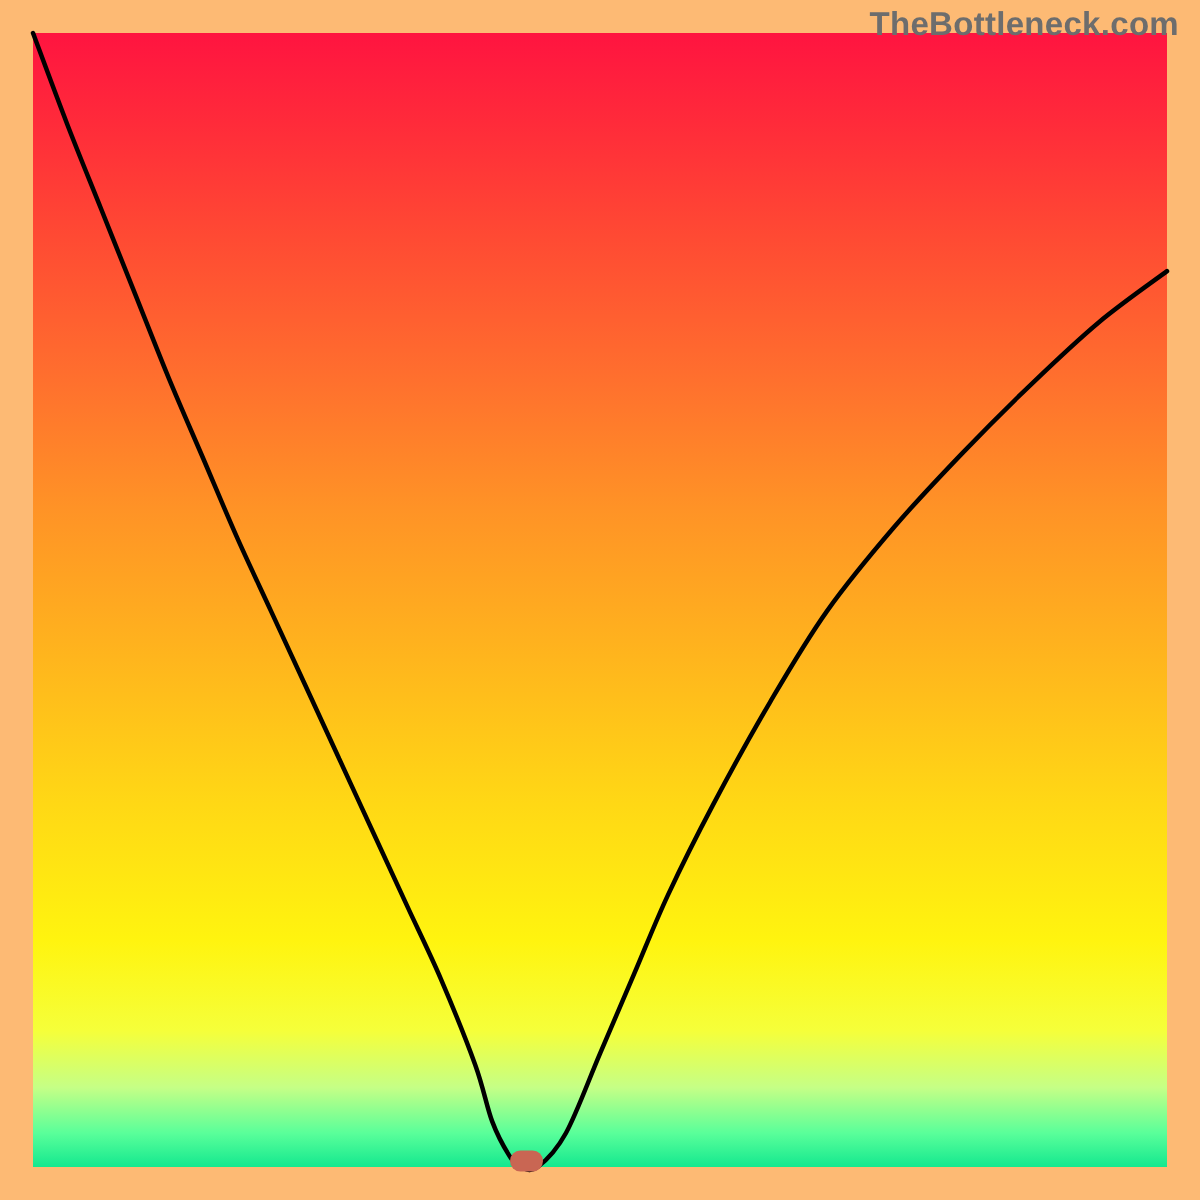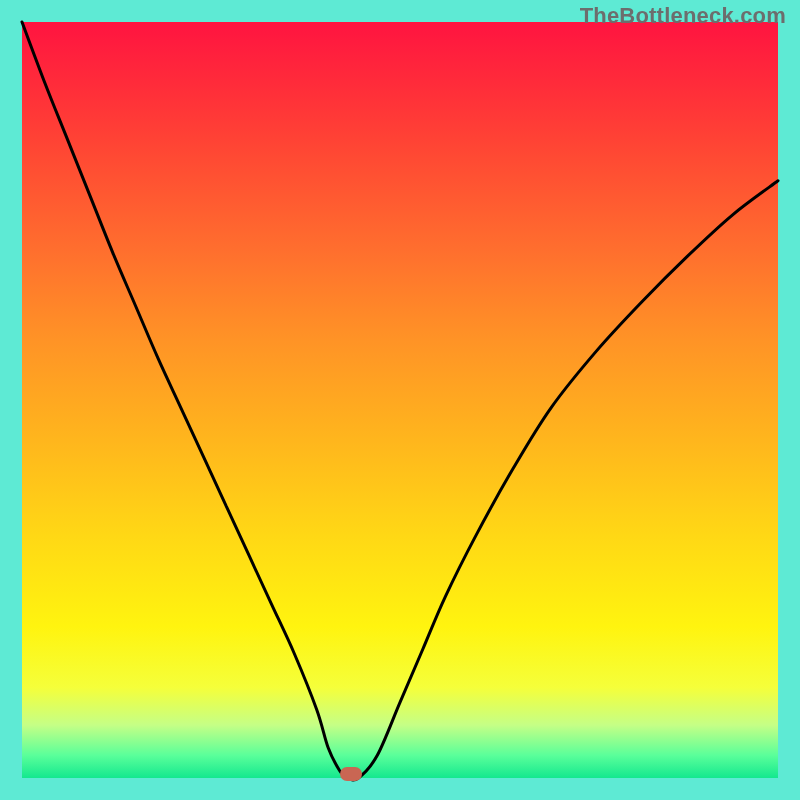--- a/index.html
+++ b/index.html
@@ -1,21 +1,21 @@
 <!DOCTYPE html>
 <html><head>
 <meta charset="utf-8">
 <style>
   * { margin: 0; padding: 0; box-sizing: border-box; }
   html, body { width: 800px; height: 800px; overflow: hidden; background: #000; }
   .frame {
     position: relative;
     width: 800px;
     height: 800px;
-    background: #5eead4;
+    background: #fdba74;
   }
   .plot-area {
     position: absolute;
     left: 22px;
     top: 22px;
     width: 756px;
     height: 756px;
     background: linear-gradient(to bottom,
       #ff1440 0%,
       #ff2b3a 8%,

